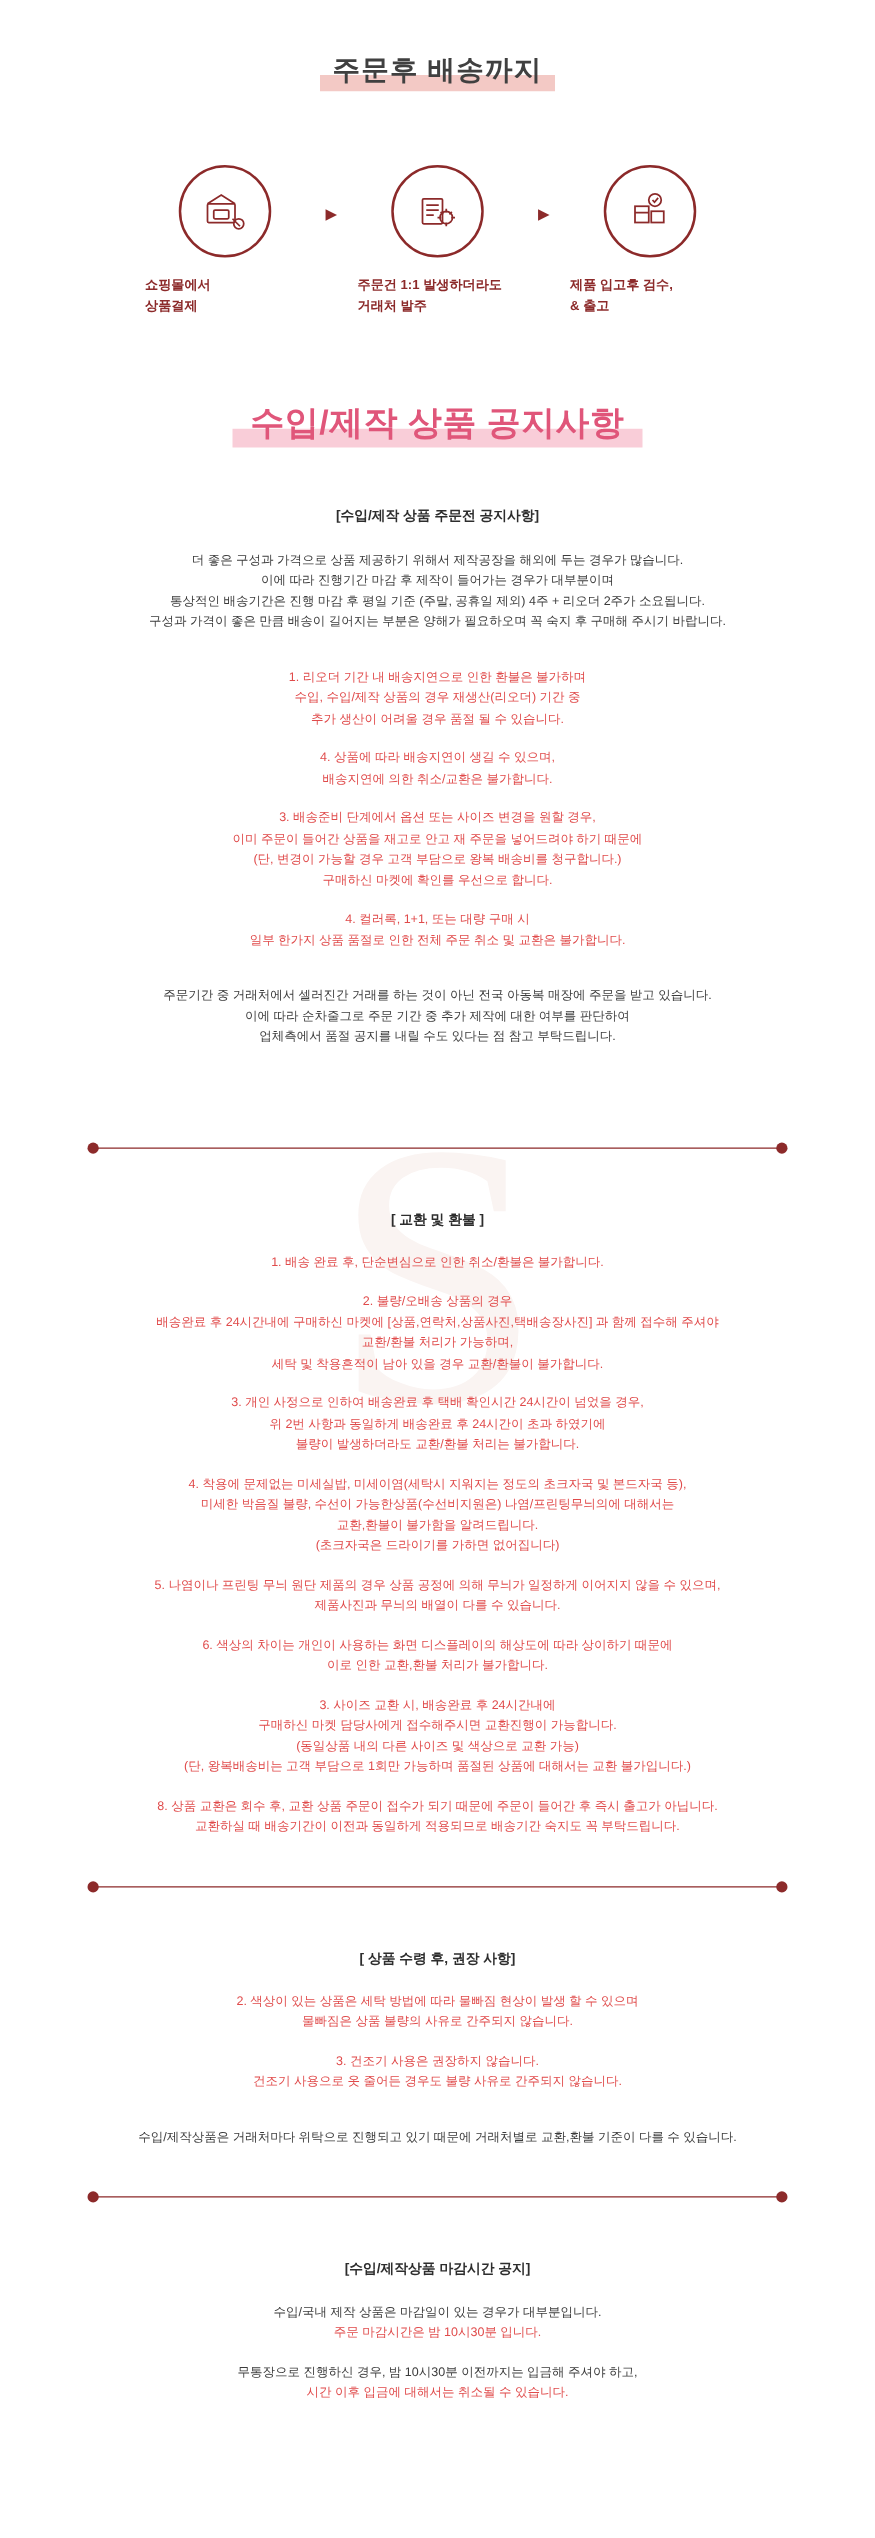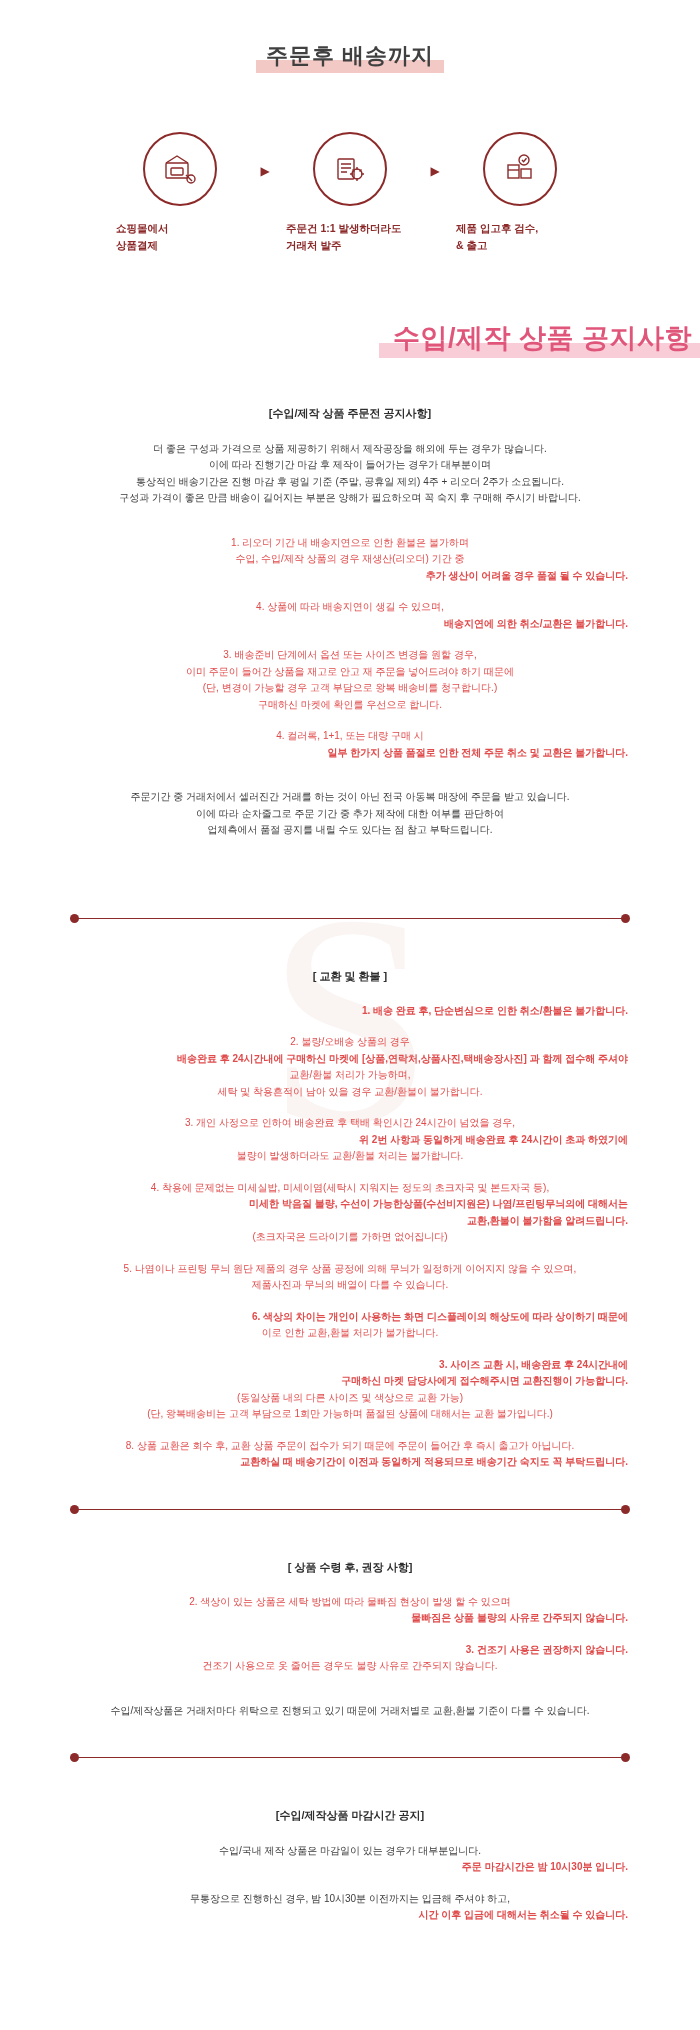--- a/index.html
+++ b/index.html
@@ -74,21 +74,21 @@
   }
   .arrow {
     width:42px;
     margin-top:30px;
     text-align:center;
     color:#8c2a2a;
     font-size:12px;
   }
 
   
-  .main-heading { margin-top:62px; text-align:right; }
+  .main-heading { margin-top:62px; text-align:center; }
   .main-heading .txt {
     display:inline-block;
     position:relative;
     font-size:27px;
     font-weight:bold;
     color:#e0567a;
     letter-spacing:0.5px;
     padding:0 8px;
   }
   .main-heading .hl {
@@ -105,21 +105,21 @@
   .sec-title {
     font-size:11px;
     font-weight:bold;
     color:#2d2d2d;
     margin-bottom:18px;
   }
   p.line { margin:0; }
   .blk { margin-bottom:15px; }
   .gap { height:13px; }
   .red { color:#e04b4b; }
-  .red-b { color:#e04b4b; font-weight:bold;text-align:right; }
+  .red-b { color:#e04b4b; font-weight:normal; }
   .dark { color:#3b3b3b; }
 
   
   .divider {
     position:relative;
     margin:34px auto;
     width:560px;
     height:9px;
   }
   .divider .bar {

